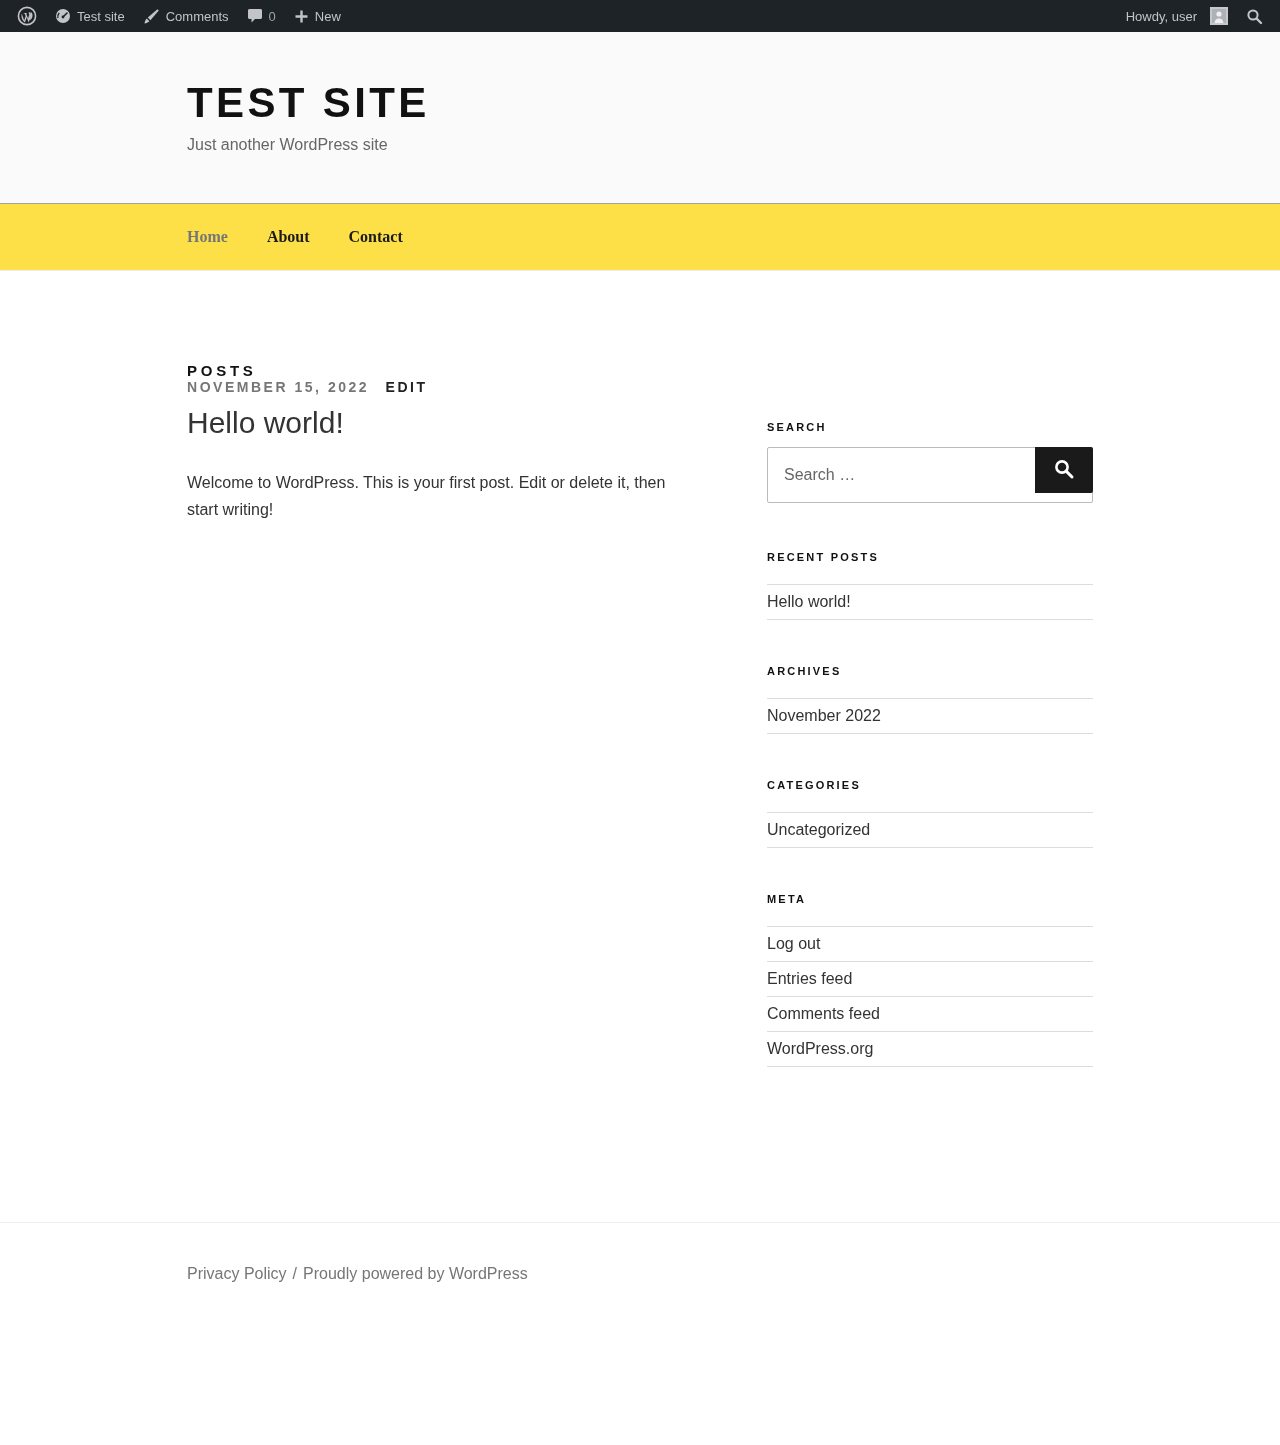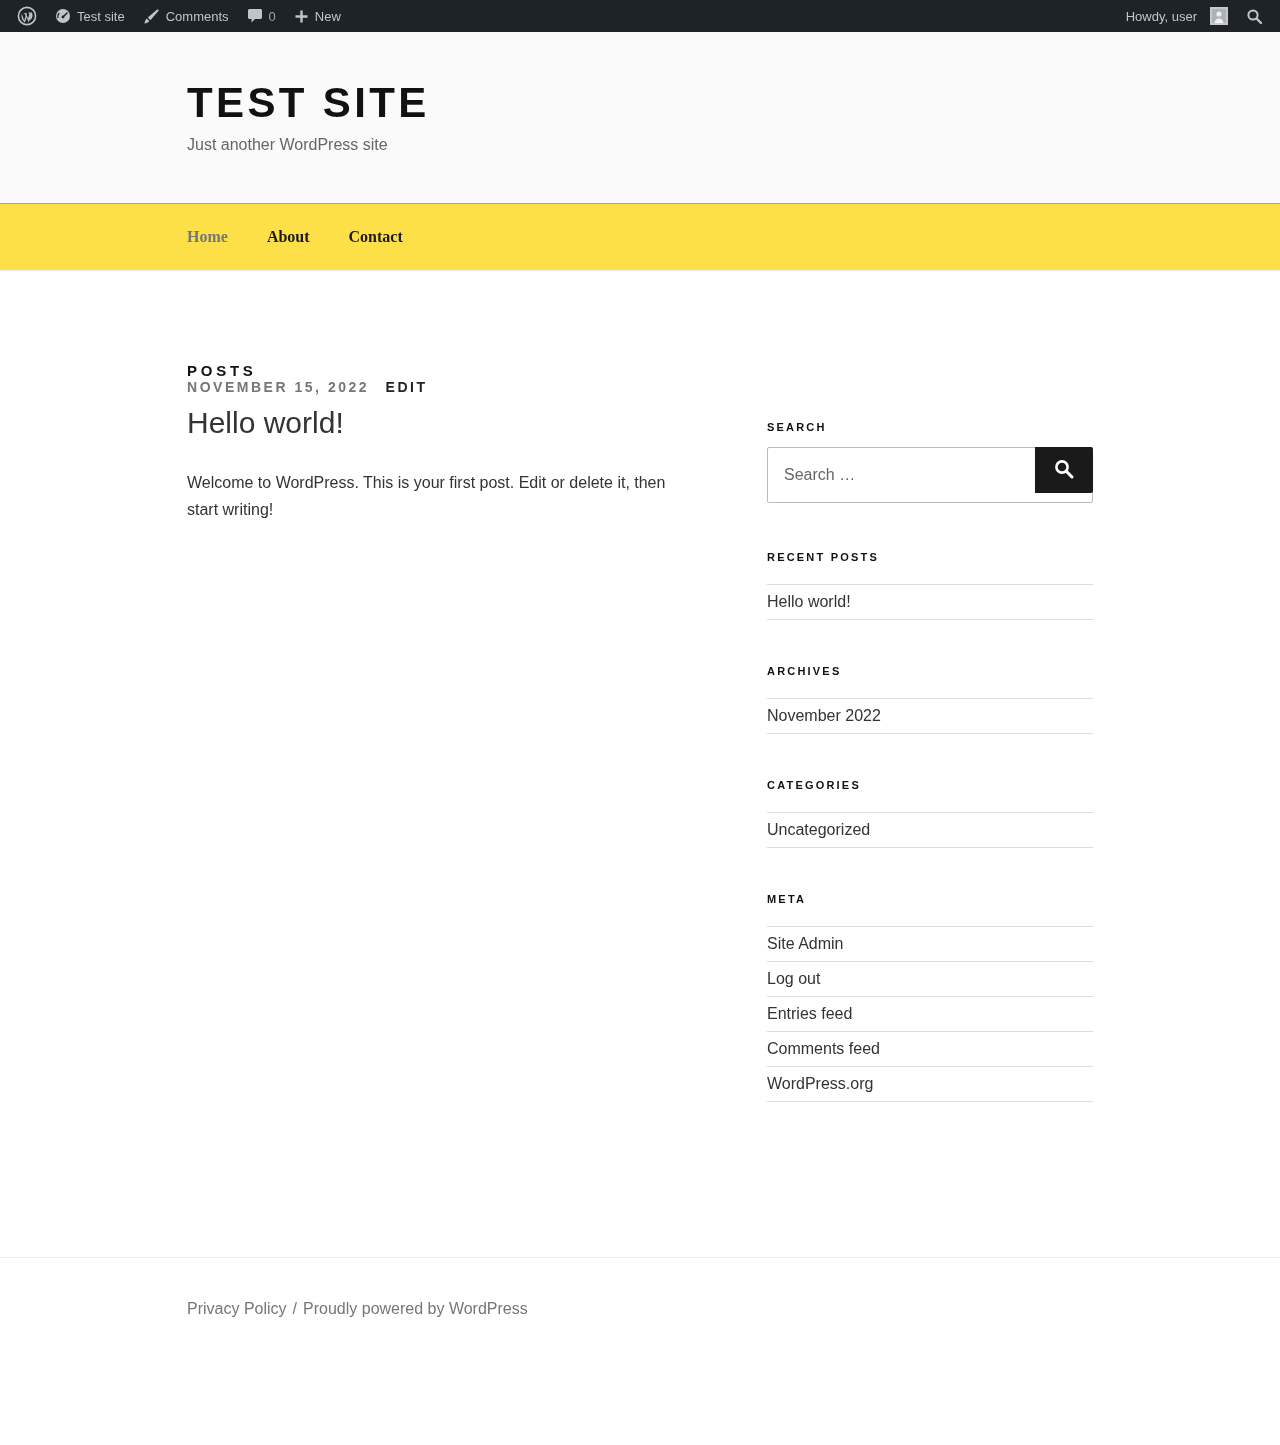--- a/index.html
+++ b/index.html
@@ -322,21 +322,20 @@
       <ul>
         <li>
           <a>Uncategorized</a>
         </li>
       </ul>
     </section>
 
     <section class="widget">
       <h2 class="widget-title">META</h2>
       <ul>
-        <li><a>Site Admin</a></li>
         <li><a>Log out</a></li>
         <li><a>Entries feed</a></li>
         <li><a>Comments feed</a></li>
         <li><a>WordPress.org</a></li>
       </ul>
     </section>
 
   </aside>
 </div>
 

